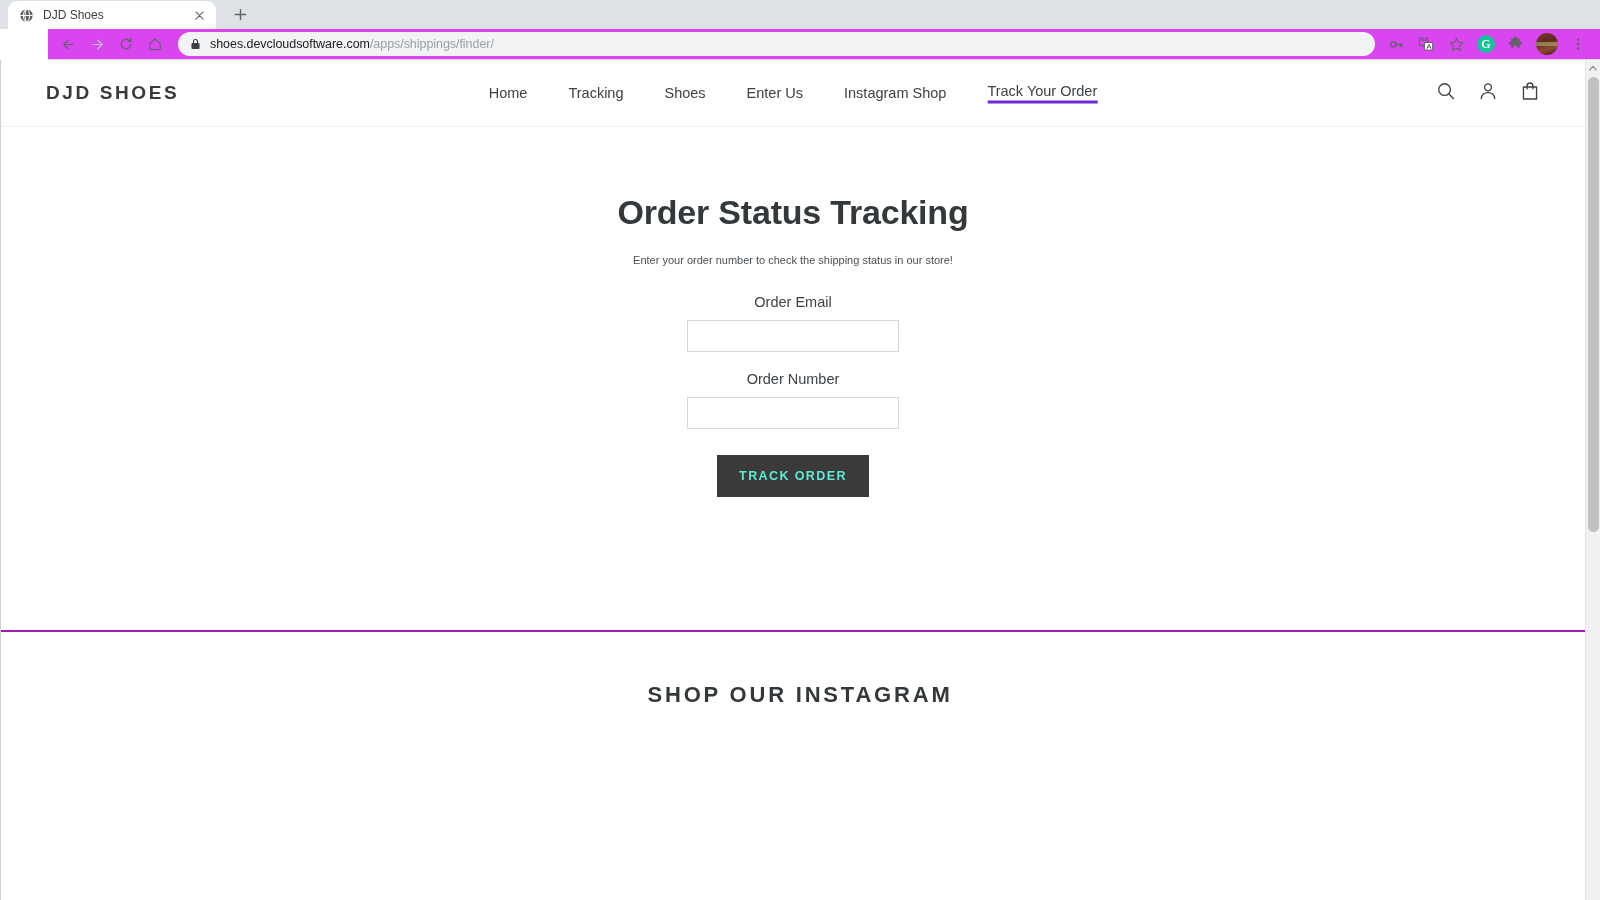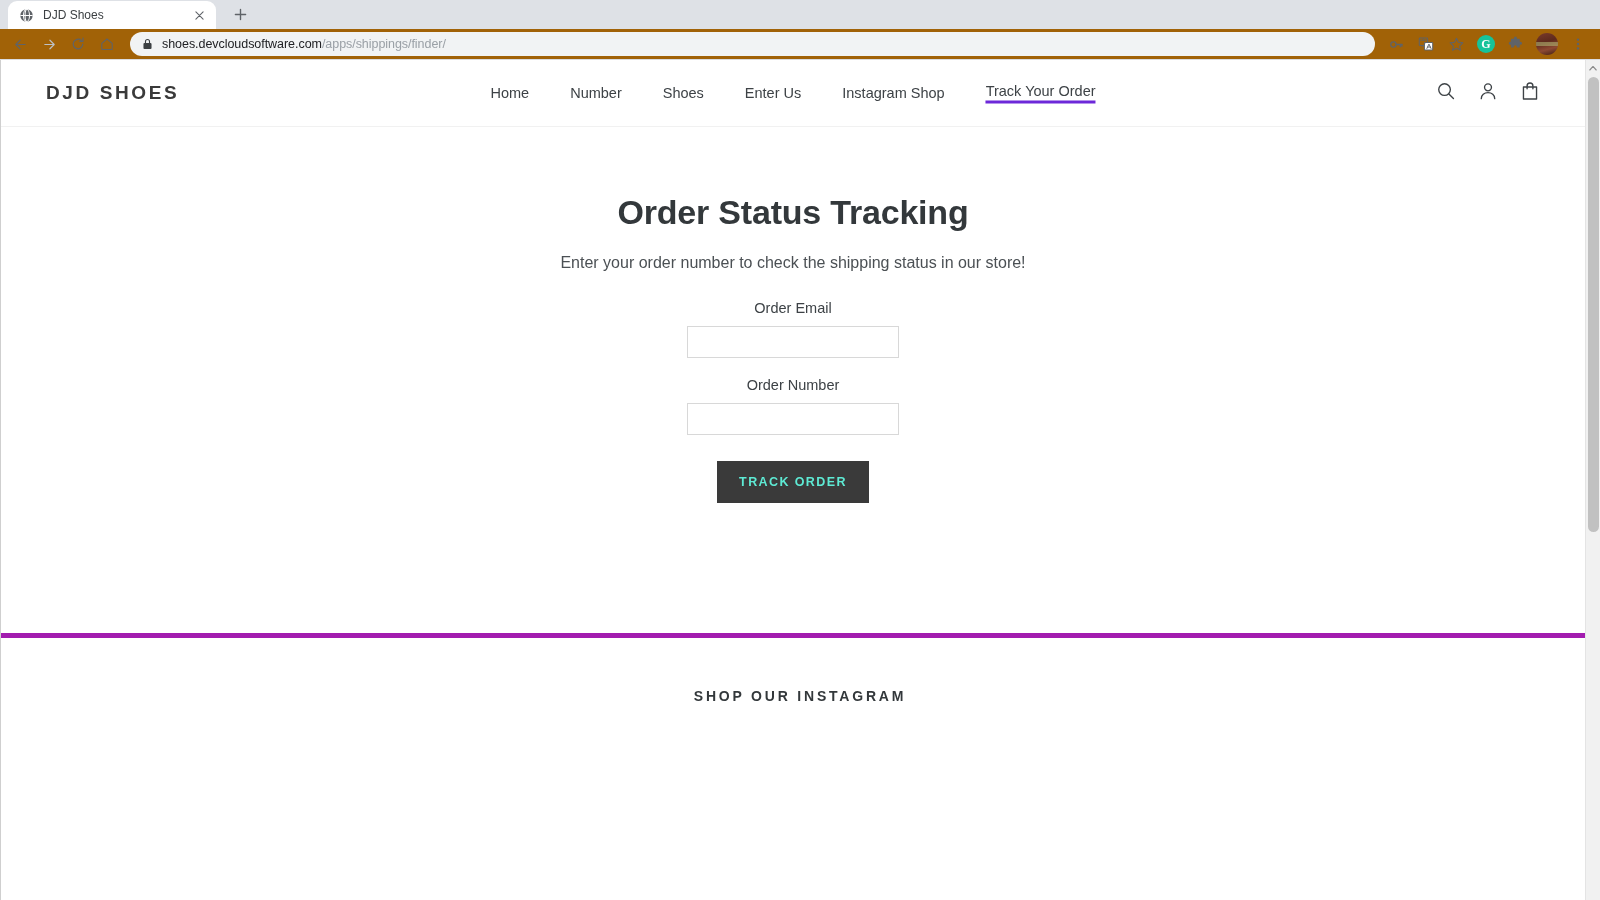--- a/index.html
+++ b/index.html
@@ -50,25 +50,26 @@
   .newtab {
     width: 28px; height: 28px;
     margin-left: 10px; margin-bottom: 1px;
     display: flex; align-items: center; justify-content: center;
     color: #5f6368;
     border-radius: 50%;
   }
 
   .toolbar {
     height: 31px; flex: 0 0 31px;
-    background: #a16207;
+    background: #d946ef;
     display: flex; align-items: center;
     padding: 0 8px 0 6px;
     gap: 1px;
     border-bottom: 1px solid #dadce0;
+    margin-left: 48px;
   }
   .tb-btn {
     width: 28px; height: 28px;
     display: flex; align-items: center; justify-content: center;
     border-radius: 50%;
     color: #5f6368;
     flex: 0 0 28px;
   }
   .tb-btn.disabled { color: #bdc1c6; }
   .omnibox {
@@ -163,36 +164,36 @@
   }
   .header-icons {
     margin-left: auto;
     display: flex; align-items: center;
     gap: 22px;
     color: #3d4246;
   }
 
   
   .tracking-section {
-    border-bottom: 5px solid #a21caf;
+    border-bottom: 2px solid #a21caf;
     padding-top: 66px;
     padding-bottom: 130px;
     min-height: 505px;
   }
   .tracking-inner { text-align: center; }
   .page-title {
     font-size: 34px;
     font-weight: bold;
     color: #33383b;
     letter-spacing: -0.2px;
     font-family: "Liberation Sans", sans-serif;
   }
   .page-subtitle {
     margin-top: 22px;
-    font-size: 16px;
+    font-size: 11px;
     color: #4b5054;
     font-family: "Liberation Sans", sans-serif;
   }
   .form-wrap { margin-top: 28px; display: inline-block; }
   .field-group { margin-bottom: 19px; }
   .field-label {
     font-size: 14.5px;
     color: #3d4246;
     margin-bottom: 10px;
     font-family: "Liberation Sans", sans-serif;
@@ -224,21 +225,21 @@
     font-family: "Liberation Sans", sans-serif;
     border-radius: 0;
   }
 
   
   .instagram-section {
     padding-top: 50px;
     text-align: center;
   }
   .instagram-title {
-    font-size: 14px;
+    font-size: 22px;
     font-weight: bold;
     letter-spacing: 2.8px;
     color: #33383b;
     font-family: "Liberation Sans", sans-serif;
     padding-left: 14px;
   }
 
   
   .scrollbar {
     position: absolute;
@@ -362,21 +363,21 @@
   </div>
 
   <div class="viewport">
     <div class="page">
 
       <header class="site-header">
         <div class="logo">DJD SHOES</div>
 
         <nav class="site-nav">
           <a class="nav-link">Home</a>
-          <a class="nav-link">Number</a>
+          <a class="nav-link">Tracking</a>
           <a class="nav-link">Shoes</a>
           <a class="nav-link">Enter Us</a>
           <a class="nav-link">Instagram Shop</a>
           <a class="nav-link active">Track Your Order</a>
         </nav>
 
         <div class="header-icons">
           <span>
             <svg width="20" height="20" viewBox="0 0 22 22">
                 <circle cx="9.4" cy="9.4" r="6.4" stroke="currentColor" stroke-width="1.5" fill="none"></circle>

